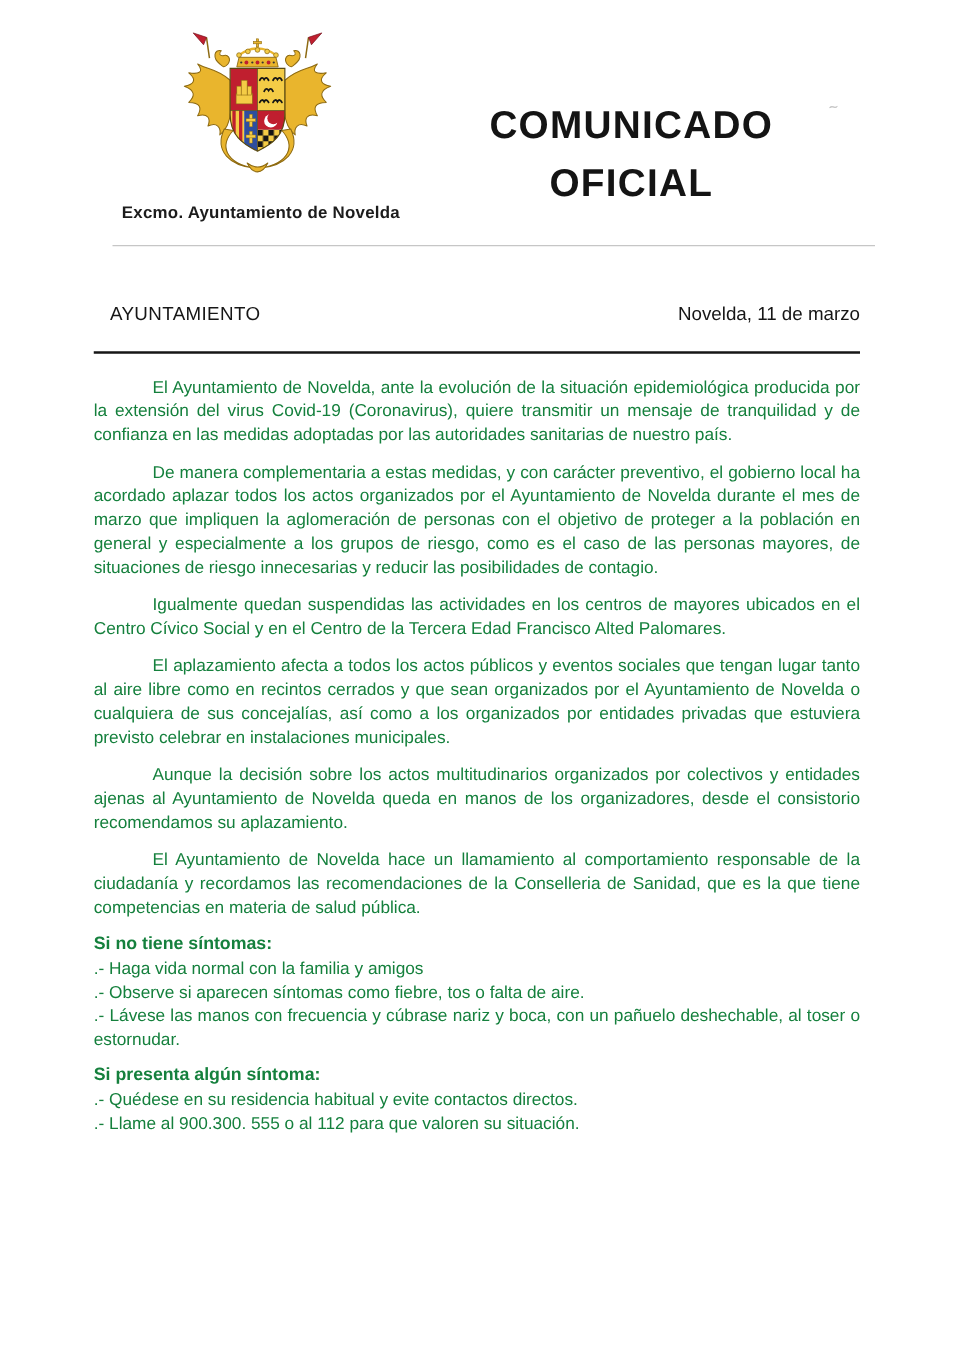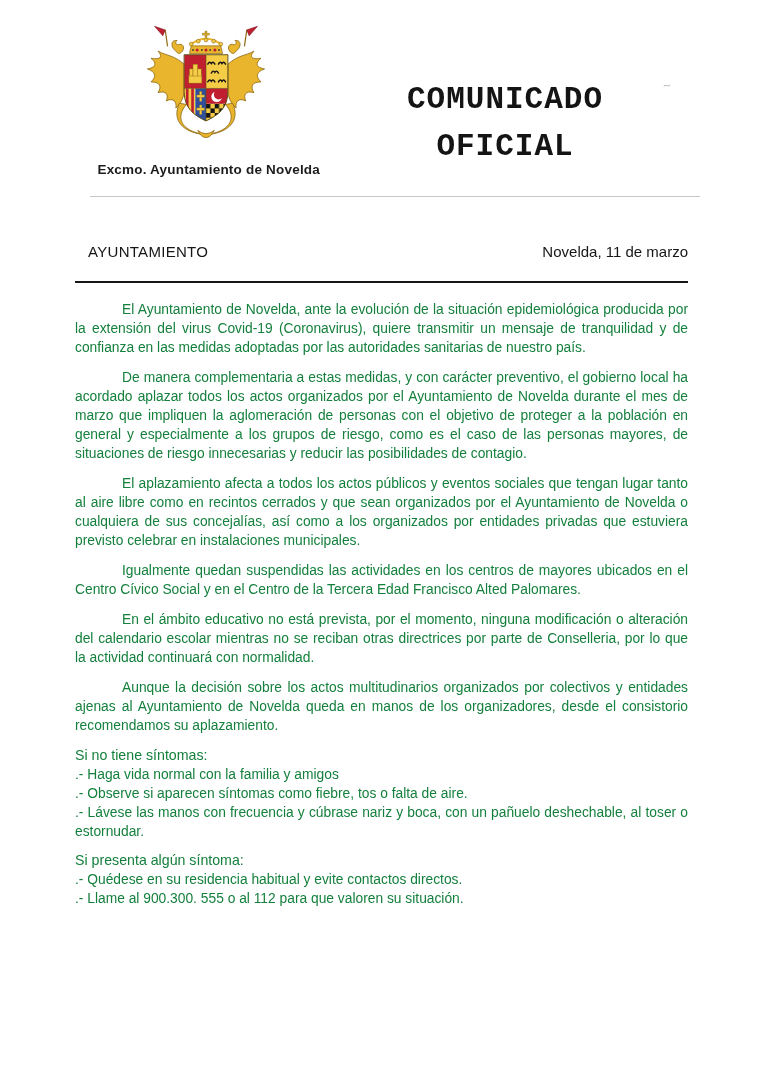--- a/index.html
+++ b/index.html
@@ -34,21 +34,20 @@
     position: absolute;
     left: 330px;
     top: 76px;
     width: 350px;
     text-align: center;
     font-weight: bold;
     font-size: 31px;
     line-height: 47px;
     letter-spacing: 1px;
     color: #141414;
-    font-family: Liberation Mono, monospace;
   }
   .scan-artifact {
     position: absolute;
     left: 663px;
     top: 78px;
     color: #b9b9b9;
     font-size: 13px;
     transform: rotate(-8deg);
   }
   .rule-light {
@@ -85,21 +84,21 @@
     font-size: 13.8px;
     line-height: 19px;
     text-align: justify;
     color: #15803d;
   }
   .body-text p {
     margin: 0 0 11px 0;
     text-indent: 47px;
   }
   .section-heading {
-    font-weight: normal;
+    font-weight: bold;
     font-size: 14.2px;
     margin: 0;
   }
   .section-heading.spaced { margin-top: 10px; }
   .list-line { margin: 0; text-align: justify; }
 </style>
 </head>
 <body>
 
 <div class="page">
@@ -217,24 +216,24 @@
   <div class="doc-meta">
     <span class="meta-left">AYUNTAMIENTO</span>
     <span class="meta-right">Novelda, 11 de marzo</span>
   </div>
 
   <div class="rule-dark"></div>
 
   <div class="body-text">
     <p>El Ayuntamiento de Novelda, ante la evolución de la situación epidemiológica producida por la extensión del virus Covid-19 (Coronavirus), quiere transmitir un mensaje de tranquilidad y de confianza en las medidas adoptadas por las autoridades sanitarias de nuestro país.</p>
     <p>De manera complementaria a estas medidas, y con carácter preventivo, el gobierno local ha acordado aplazar todos los actos organizados por el Ayuntamiento de Novelda durante el mes de marzo que impliquen la aglomeración de personas con el objetivo de proteger a la población en general y especialmente a los grupos de riesgo, como es el caso de las personas mayores, de situaciones de riesgo innecesarias y reducir las posibilidades de contagio.</p>
+    <p>Igualmente quedan suspendidas las actividades en los centros de mayores ubicados en el Centro Cívico Social y en el Centro de la Tercera Edad Francisco Alted Palomares.</p>
     <p>El aplazamiento afecta a todos los actos públicos y eventos sociales que tengan lugar tanto al aire libre como en recintos cerrados y que sean organizados por el Ayuntamiento de Novelda o cualquiera de sus concejalías, así como a los organizados por entidades privadas que estuviera previsto celebrar en instalaciones municipales.</p>
-    <p>Igualmente quedan suspendidas las actividades en los centros de mayores ubicados en el Centro Cívico Social y en el Centro de la Tercera Edad Francisco Alted Palomares.</p>
-    <p>En el ámbito educativo no está prevista, por el momento, ninguna modificación o alteración del calendario escolar mientras no se reciban otras directrices por parte de Conselleria, por lo que la actividad continuará con normalidad.</p>
     <p>Aunque la decisión sobre los actos multitudinarios organizados por colectivos y entidades ajenas al Ayuntamiento de Novelda queda en manos de los organizadores, desde el consistorio recomendamos su aplazamiento.</p>
+    <p>El Ayuntamiento de Novelda hace un llamamiento al comportamiento responsable de la ciudadanía y recordamos las recomendaciones de la Conselleria de Sanidad, que es la que tiene competencias en materia de salud pública.</p>
 
     <div class="section-heading">Si no tiene síntomas:</div>
     <div class="list-line">.- Haga vida normal con la familia y amigos</div>
     <div class="list-line">.- Observe si aparecen síntomas como fiebre, tos o falta de aire.</div>
     <div class="list-line">.- Lávese las manos con frecuencia y cúbrase nariz y boca, con un pañuelo deshechable, al toser o estornudar.</div>
 
     <div class="section-heading spaced">Si presenta algún síntoma:</div>
     <div class="list-line">.- Quédese en su residencia habitual y evite contactos directos.</div>
     <div class="list-line">.- Llame al 900.300. 555 o al 112 para que valoren su situación.</div>
   </div>

